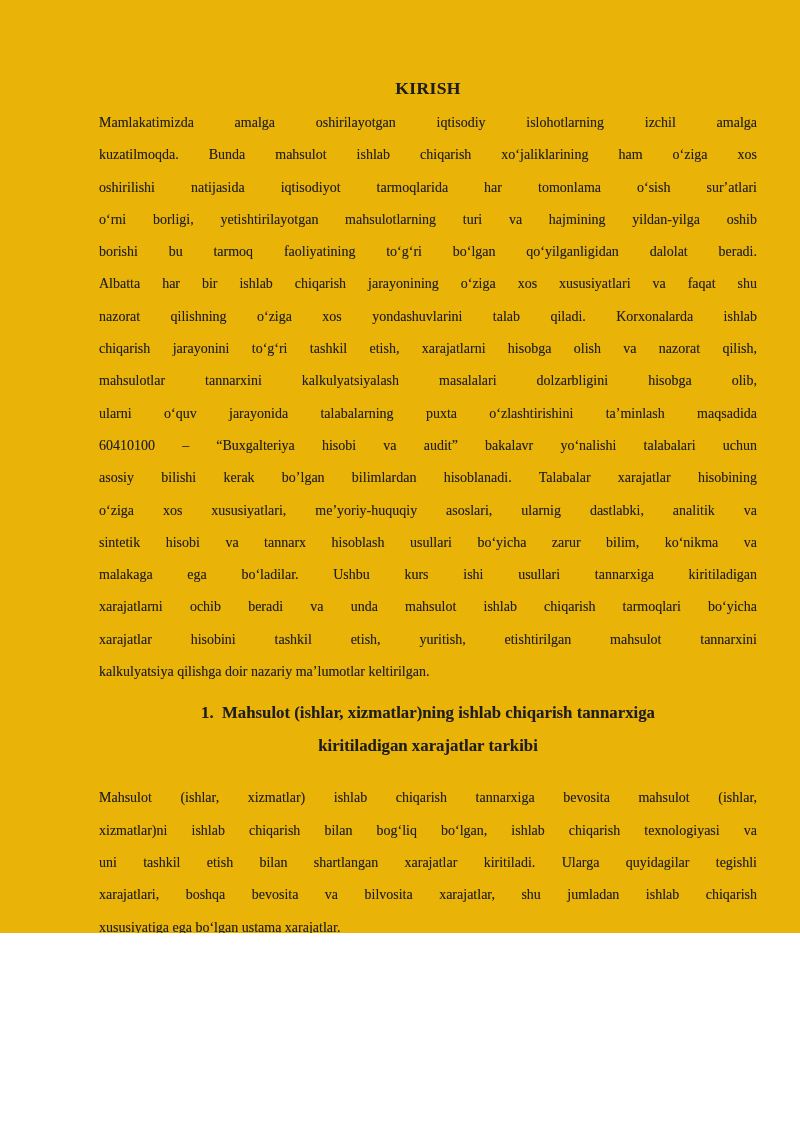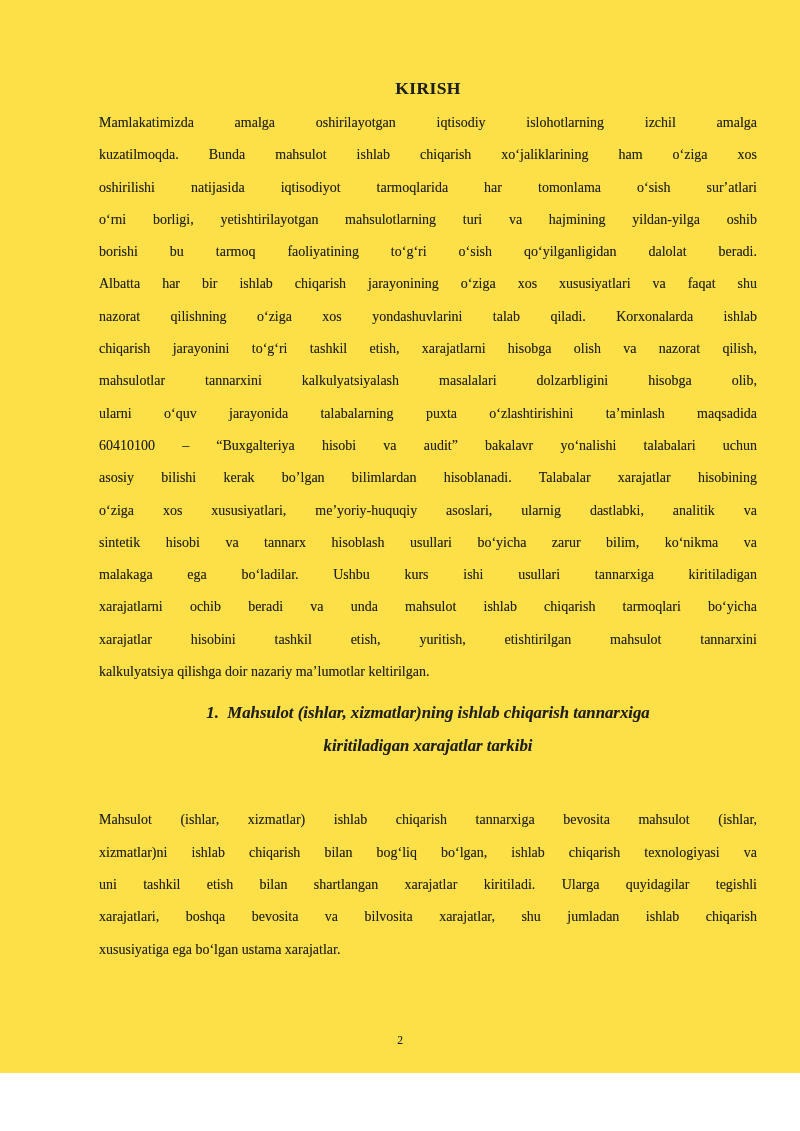--- a/index.html
+++ b/index.html
@@ -3,22 +3,22 @@
 <meta charset="utf-8">
 <style>
   html, body {
     margin: 0;
     padding: 0;
     background: #ffffff;
   }
   .page {
     position: relative;
     width: 800px;
-    height: 1073px;
-    background: #fde047;
+    height: 933px;
+    background: #eab308;
     overflow: hidden;
     font-family: "Liberation Serif", "DejaVu Serif", serif;
     color: #1e1e1e;
     text-shadow: 0 0 0.4px rgba(20,20,20,0.38);
   }
   .content {
     position: absolute;
     left: 99px;
     top: 72px;
     width: 658px;
@@ -36,26 +36,25 @@
     line-height: 32.3px;
     text-align: justify;
     text-align-last: justify;
     white-space: normal;
   }
   .para .line:last-child {
     text-align-last: left;
   }
   .section-heading {
     margin-top: 8px;
-    margin-bottom: 42px;
+    margin-bottom: 20px;
     text-align: center;
     font-weight: 700;
     font-size: 16.8px;
     line-height: 33px;
-    font-style: italic;
   }
   .page-number {
     position: absolute;
     left: 0;
     top: 1032px;
     width: 100%;
     text-align: center;
     font-size: 11.5px;
     line-height: 16px;
   }
@@ -66,21 +65,21 @@
 <div class="page">
   <div class="content">
 
     <div class="doc-title">KIRISH</div>
 
     <div class="para">
         <div class="line">Mamlakatimizda amalga oshirilayotgan iqtisodiy islohotlarning izchil amalga</div>
         <div class="line">kuzatilmoqda. Bunda mahsulot ishlab chiqarish xoʻjaliklarining ham oʻziga xos</div>
         <div class="line">oshirilishi natijasida iqtisodiyot tarmoqlarida har tomonlama oʻsish surʼatlari</div>
         <div class="line">oʻrni borligi, yetishtirilayotgan mahsulotlarning turi va hajmining yildan-yilga oshib</div>
-        <div class="line">borishi bu tarmoq faoliyatining toʻgʻri oʻsish qoʻyilganligidan dalolat beradi.</div>
+        <div class="line">borishi bu tarmoq faoliyatining toʻgʻri boʻlgan qoʻyilganligidan dalolat beradi.</div>
         <div class="line">Albatta har bir ishlab chiqarish jarayonining oʻziga xos xususiyatlari va faqat shu</div>
         <div class="line">nazorat qilishning oʻziga xos yondashuvlarini talab qiladi. Korxonalarda ishlab</div>
         <div class="line">chiqarish jarayonini toʻgʻri tashkil etish, xarajatlarni hisobga olish va nazorat qilish,</div>
         <div class="line">mahsulotlar tannarxini kalkulyatsiyalash masalalari dolzarbligini hisobga olib,</div>
         <div class="line">ularni oʻquv jarayonida talabalarning puxta oʻzlashtirishini taʼminlash maqsadida</div>
         <div class="line">60410100 – “Buxgalteriya hisobi va audit” bakalavr yoʻnalishi talabalari uchun</div>
         <div class="line">asosiy bilishi kerak boʼlgan bilimlardan hisoblanadi. Talabalar xarajatlar hisobining</div>
         <div class="line">oʻziga xos xususiyatlari, meʼyoriy-huquqiy asoslari, ularnig dastlabki, analitik va</div>
         <div class="line">sintetik hisobi va tannarx hisoblash usullari boʻyicha zarur bilim, koʻnikma va</div>
         <div class="line">malakaga ega boʻladilar. Ushbu kurs ishi usullari tannarxiga kiritiladigan</div>

